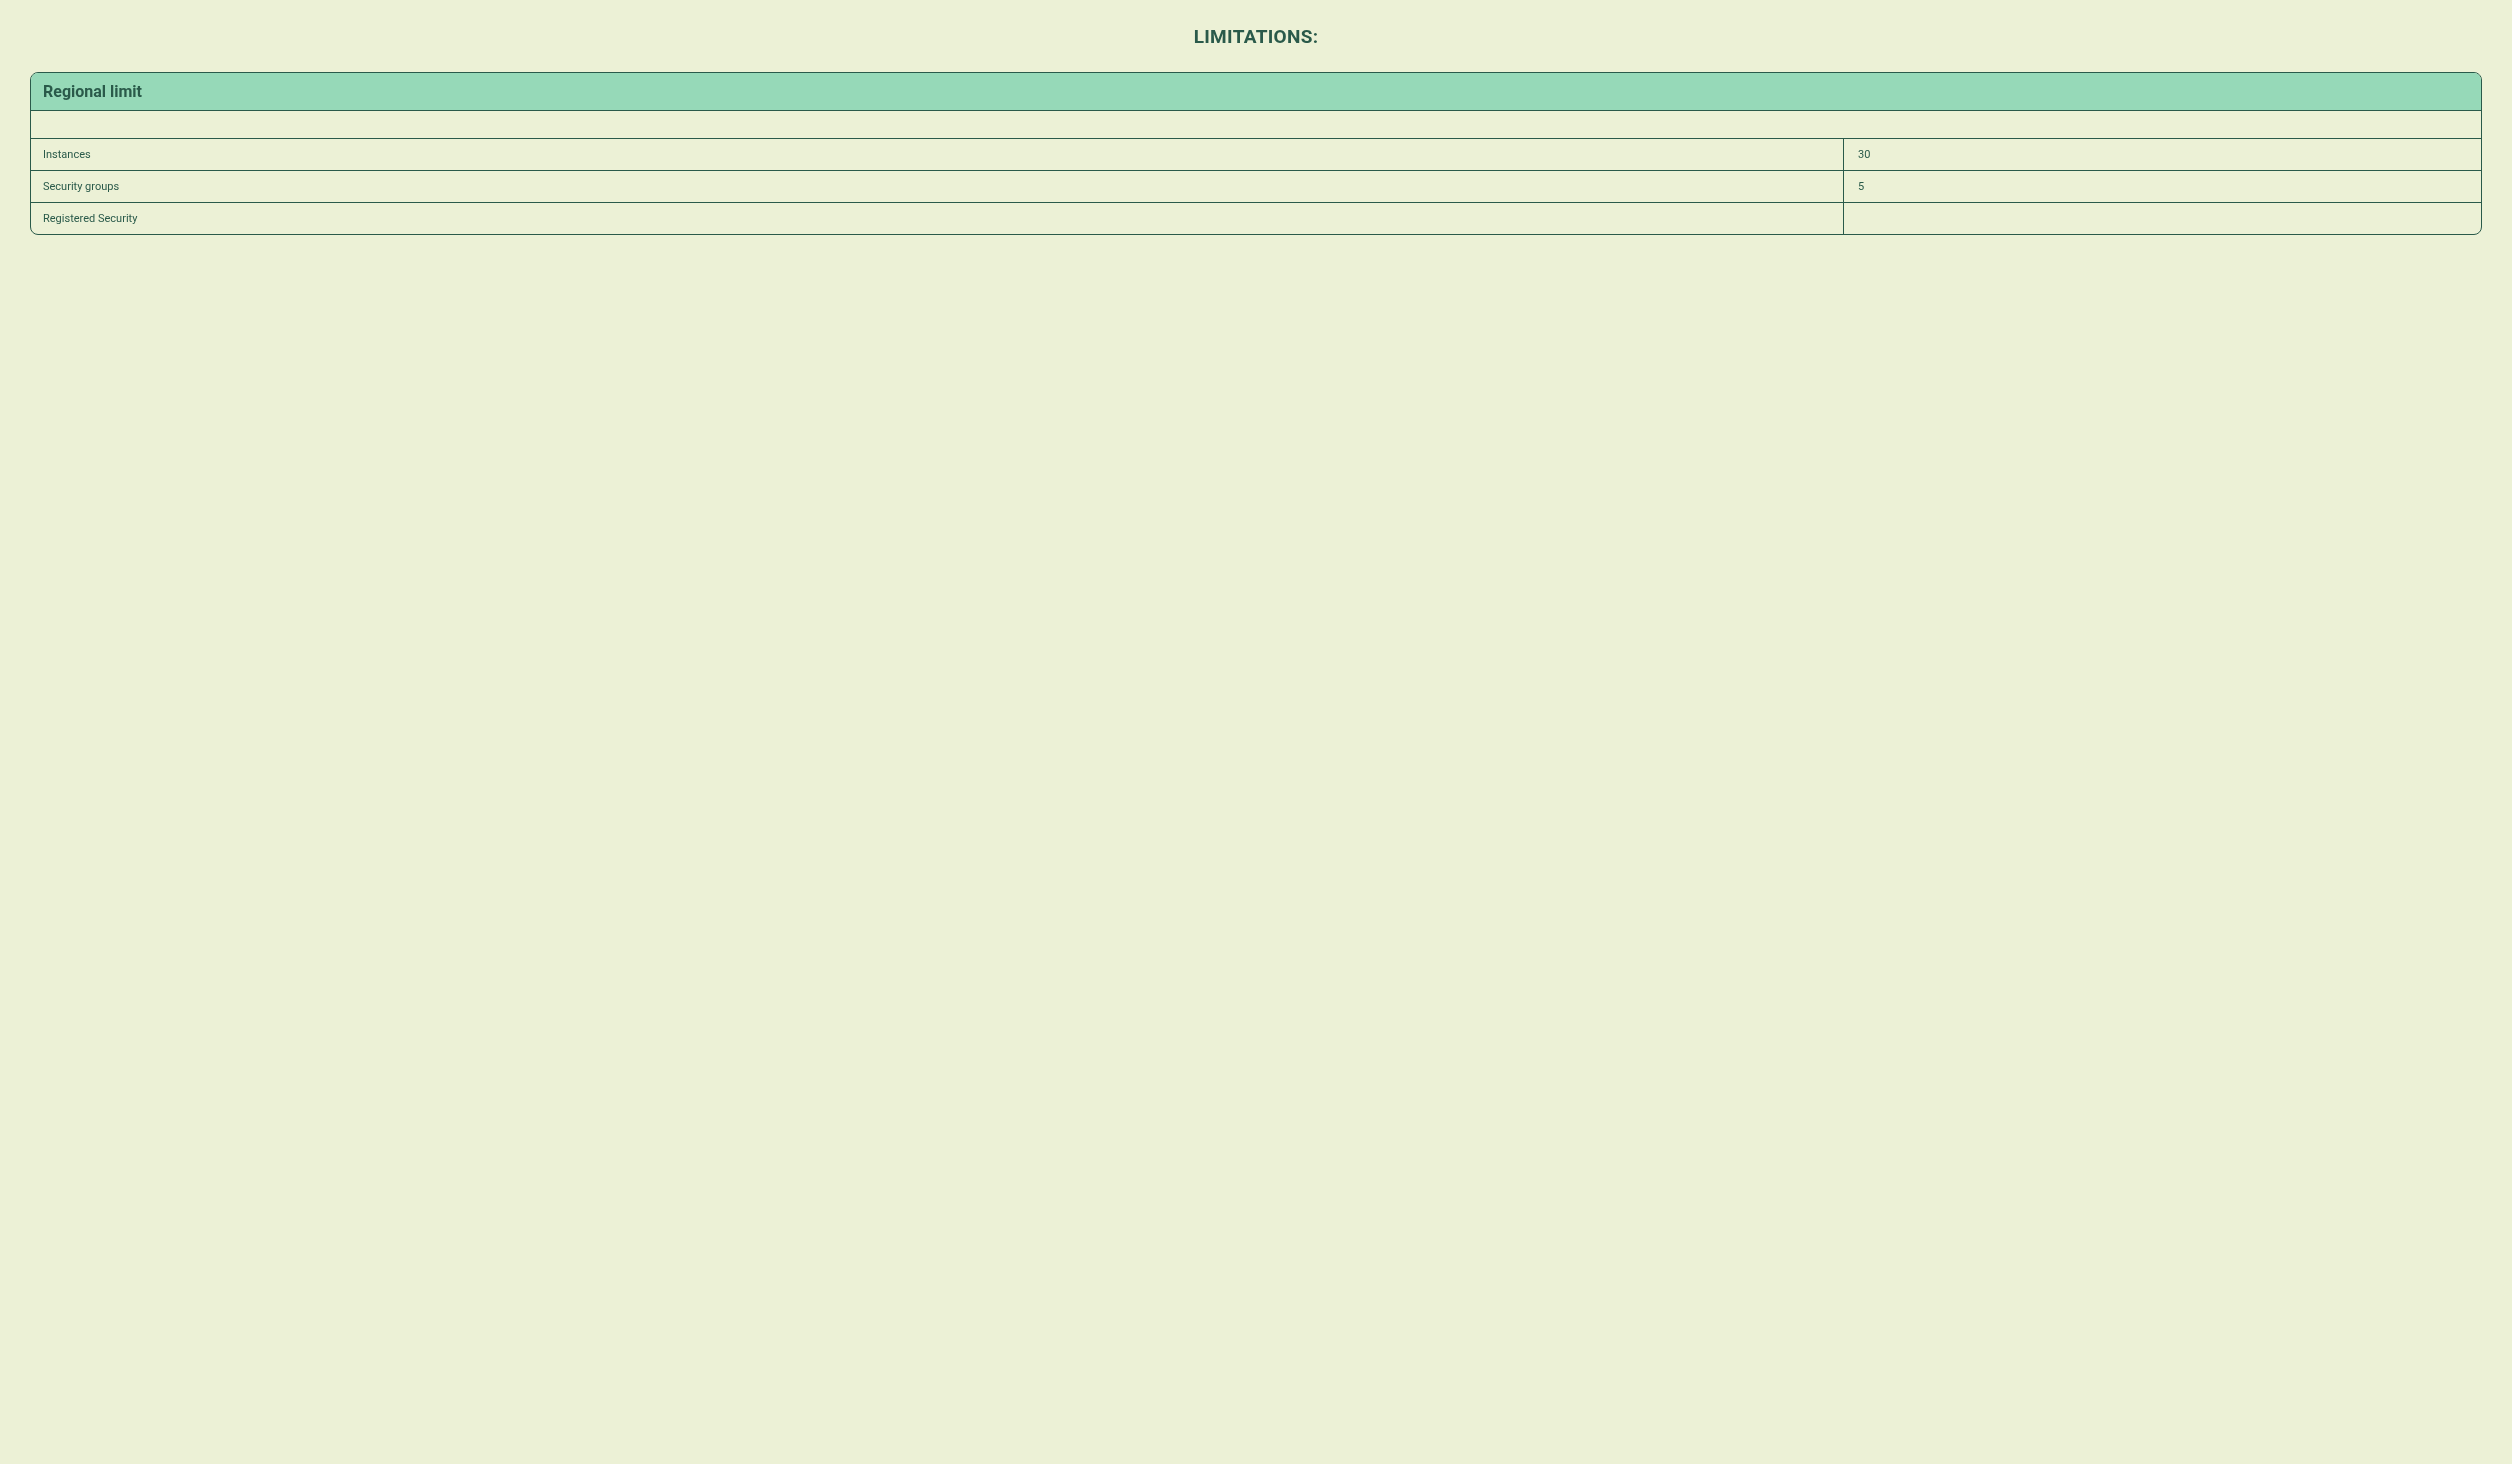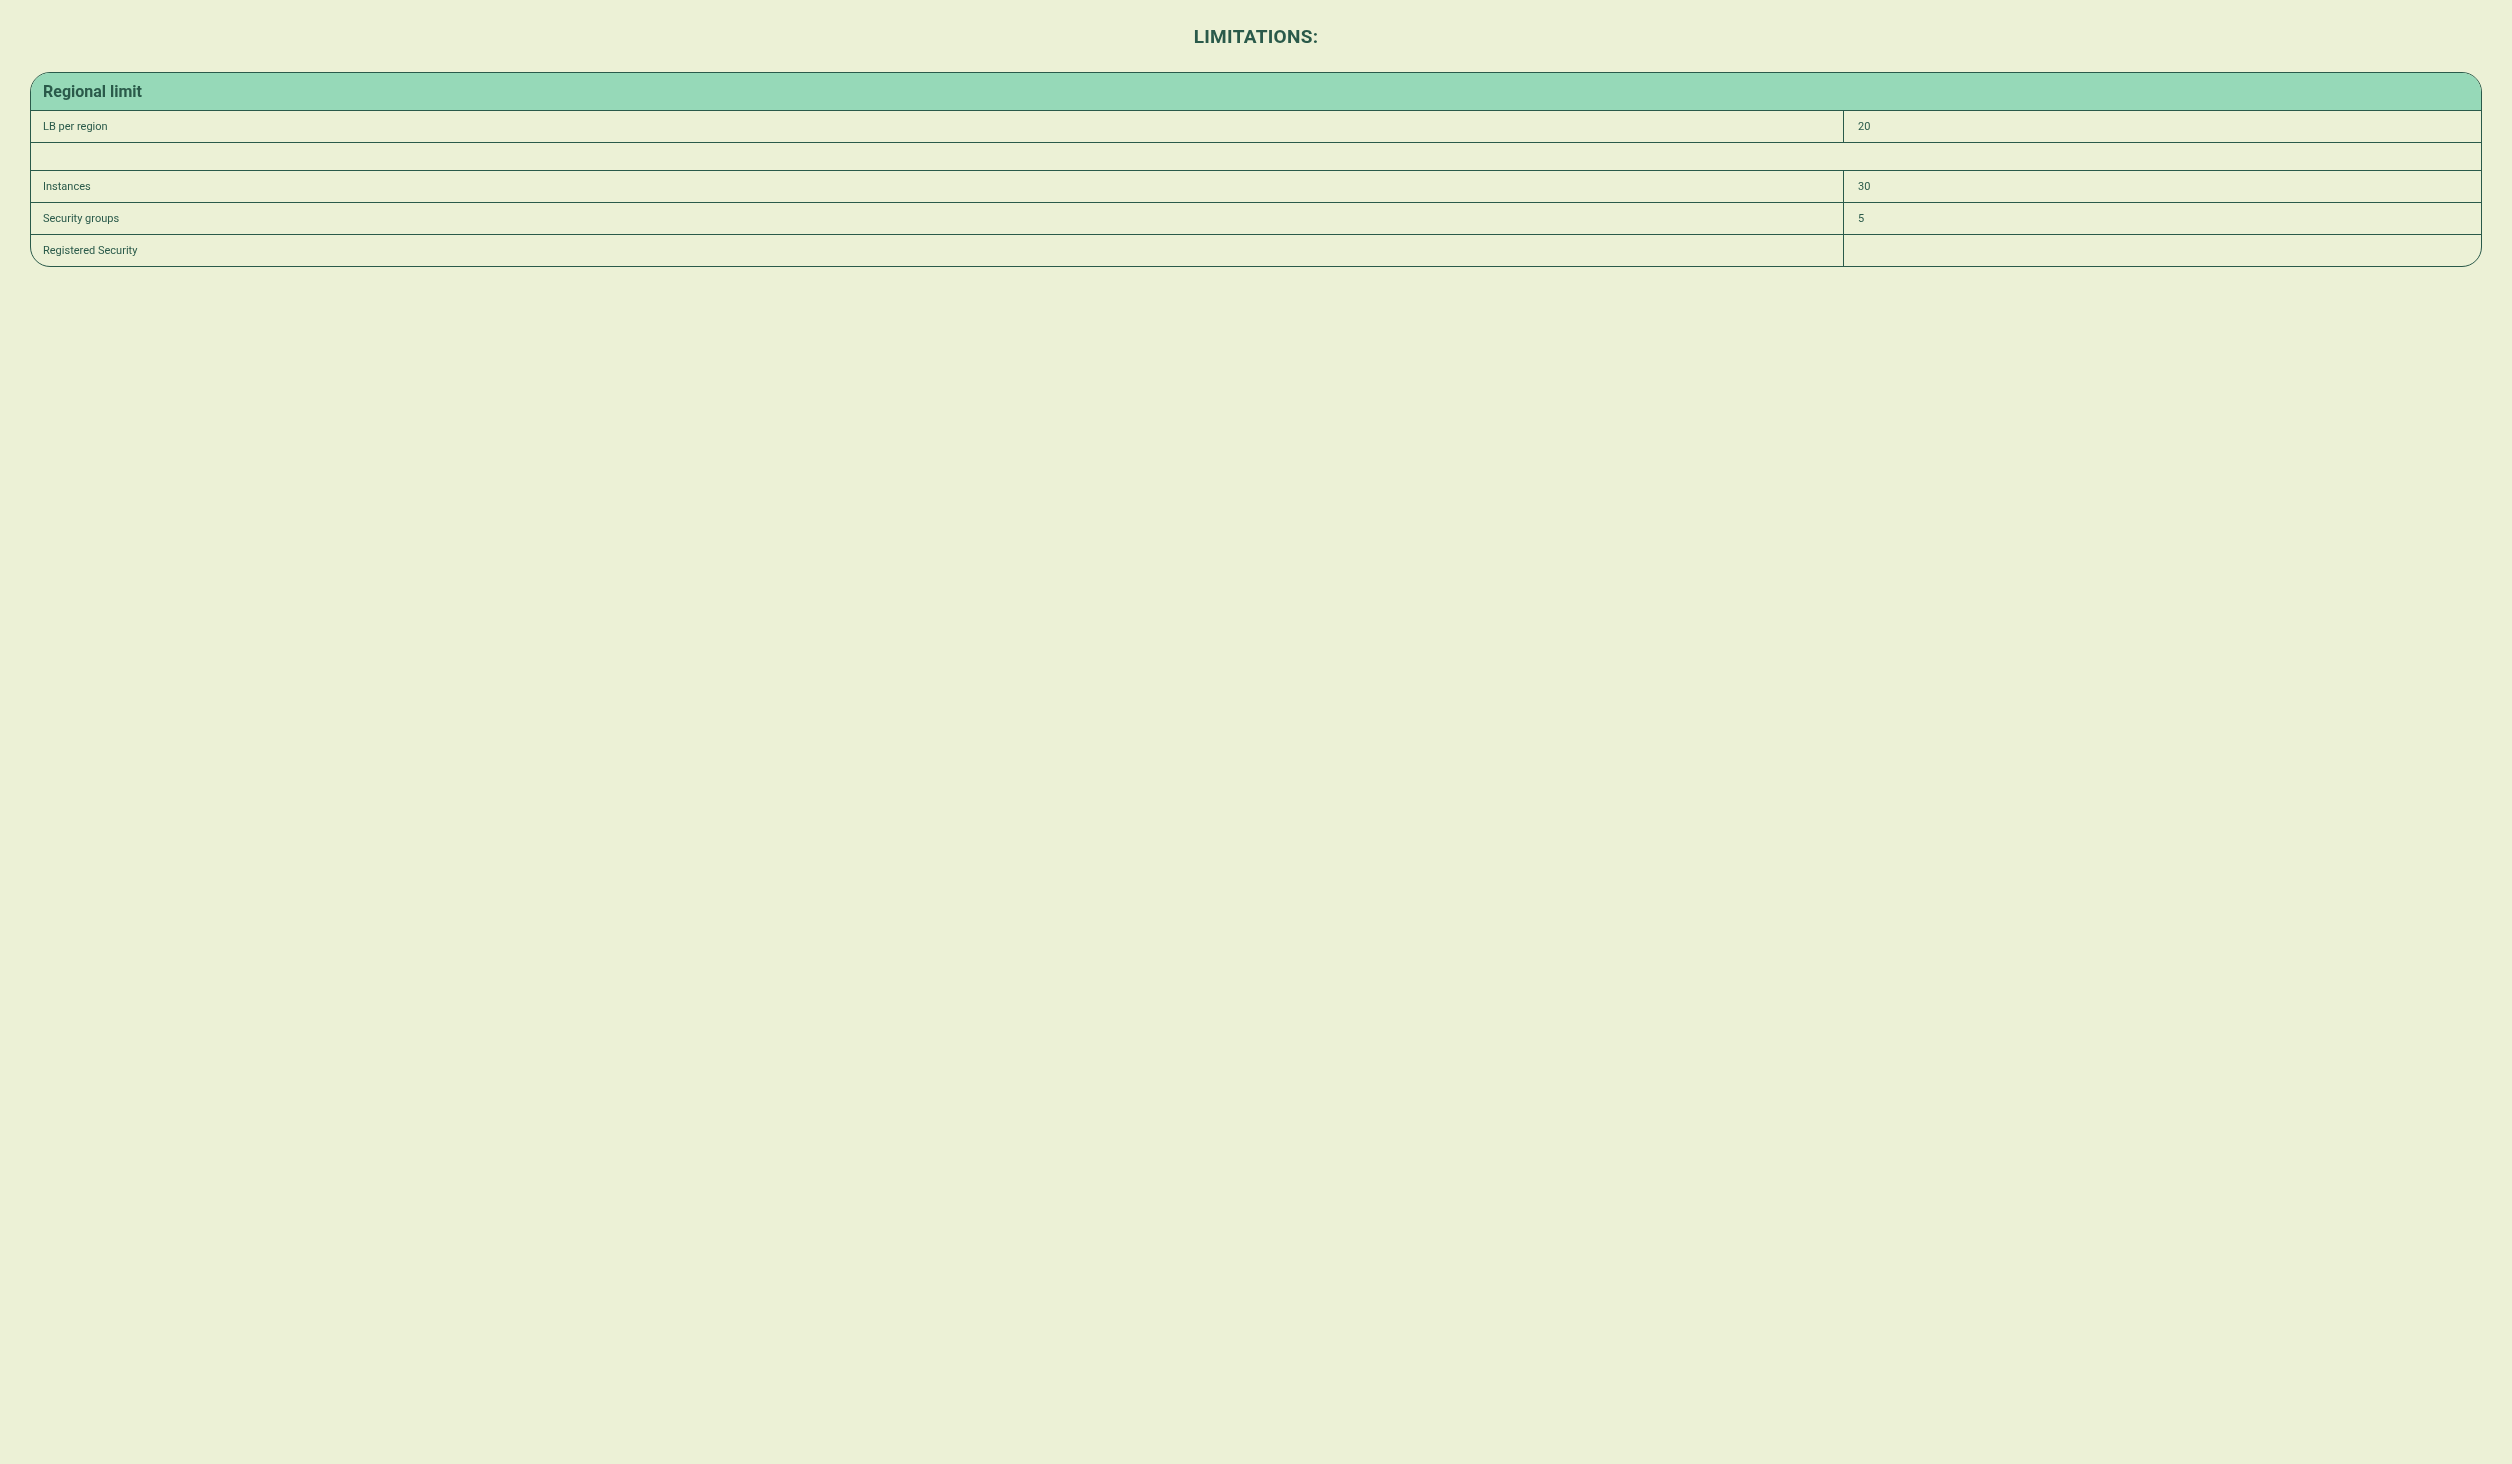--- a/index.html
+++ b/index.html
@@ -12,21 +12,21 @@
     .title {
       text-align: center;
       font-size: 19px;
       font-weight: 700;
       color: #2a5a4a;
       margin-bottom: 24px;
       letter-spacing: 0.3px;
     }
     .table-wrap {
       border: 1px solid #2a5a4a;
-      border-radius: 20px;
+      border-radius: 8px;
       overflow: hidden;
     }
     .section-header {
       background: #96d9b8;
       color: #2a5a4a;
       font-size: 16px;
       font-weight: 700;
       padding: 9px 12px;
     }
     .row {
@@ -53,24 +53,20 @@
     }
   </style>
 </head>
 <body>
 
 <h1 class="title">LIMITATIONS:</h1>
 
 <div class="table-wrap">
 
   <div class="section-header">Regional limit</div>
-  <div class="row">
-    <div class="cell-label">LB per region</div>
-    <div class="cell-value">20</div>
-  </div>
 
   <div class="spacer"></div>
 
   <div class="row">
     <div class="cell-label">Instances</div>
     <div class="cell-value">30</div>
   </div>
   <div class="row">
     <div class="cell-label">Security groups</div>
     <div class="cell-value">5</div>

